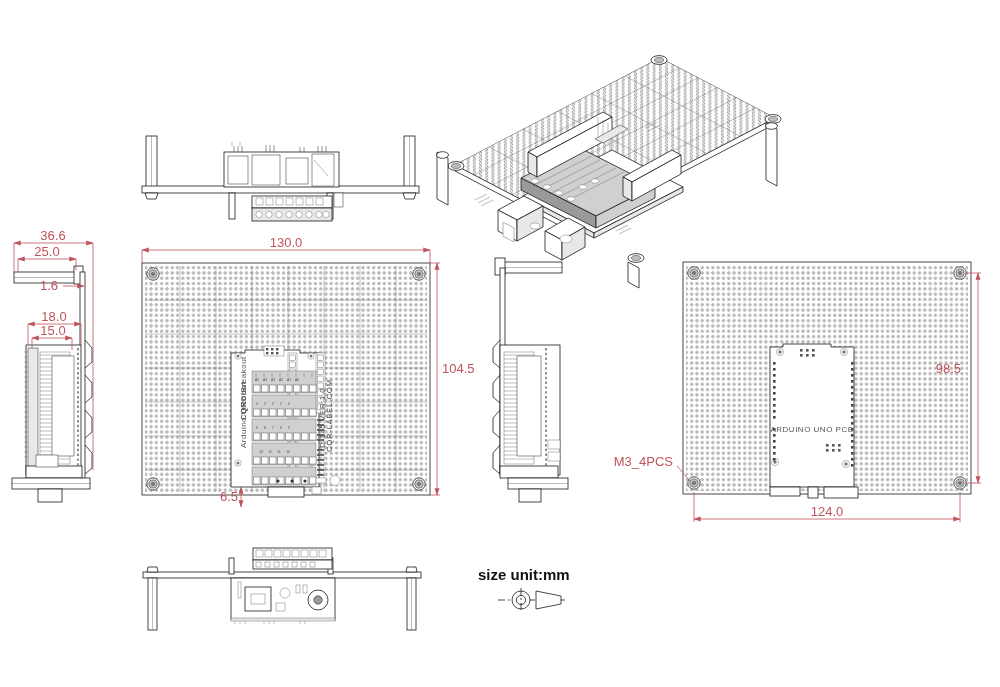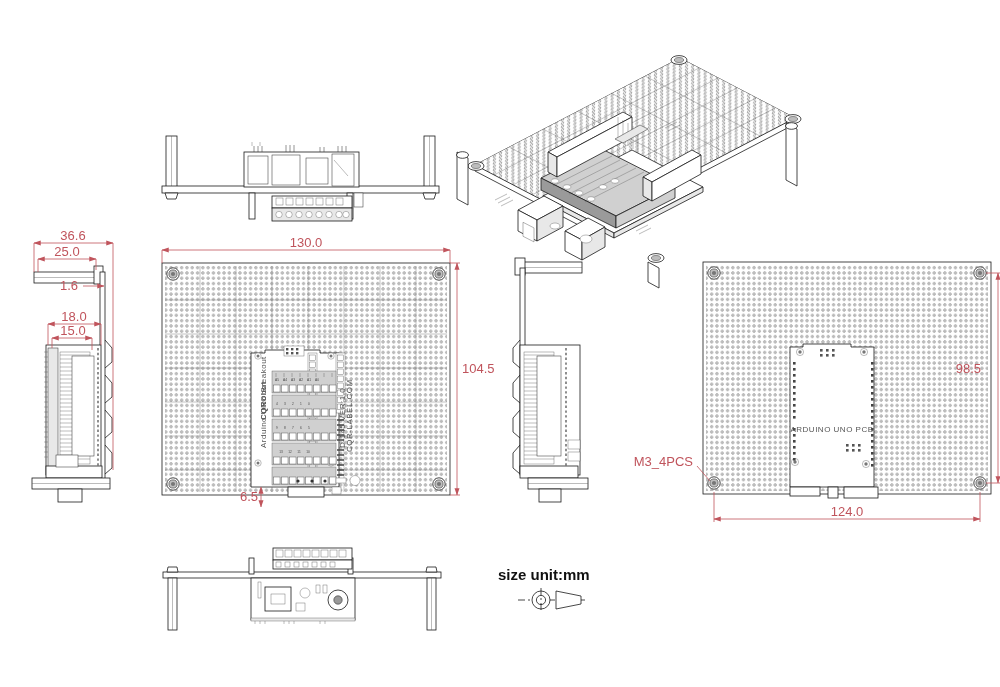--- a/index.html
+++ b/index.html
@@ -1,18 +1,18 @@
 <!DOCTYPE html>
 <html><head>
 <meta charset="utf-8">
 <style>
   html,body{margin:0;padding:0;background:#ffffff;}
   body{width:1000px;height:687px;position:relative;overflow:hidden;
        font-family:"Liberation Sans",sans-serif;}
-  #sheet{position:absolute;inset:0;padding-left:20px;}
+  #sheet{position:absolute;inset:0;}
   svg{display:block;}
   .dimtxt{font-family:"Liberation Sans",sans-serif;font-size:13px;fill:#c0545c;}
   .notetxt{font-family:"Liberation Sans",sans-serif;font-size:15px;font-weight:bold;fill:#111;}
   .pcbtxt{font-family:"Liberation Sans",sans-serif;font-size:8px;fill:#555;letter-spacing:.5px;}
   .tinytxt{font-family:"Liberation Sans",sans-serif;font-size:3.2px;fill:#444;}
   .dimline{stroke:#c0545c;stroke-width:.8;fill:none;}
   .ln{stroke:#1a1a1a;stroke-width:.8;fill:none;}
   .ln-thin{stroke:#3a3a3a;stroke-width:.55;fill:none;}
   .ln-fine{stroke:#555;stroke-width:.4;fill:none;}
   .fillw{fill:#ffffff;}

